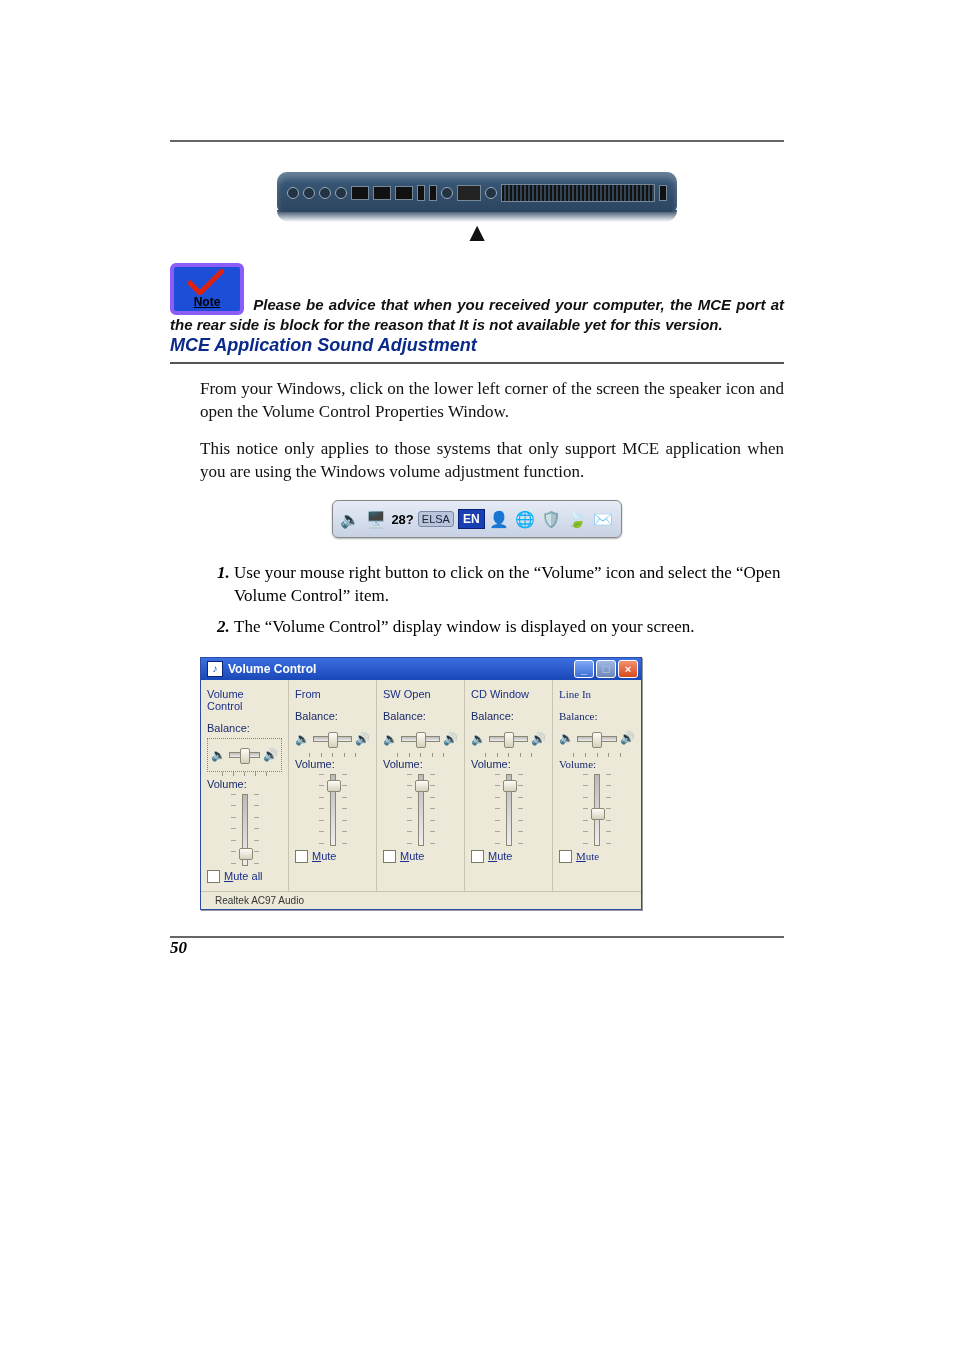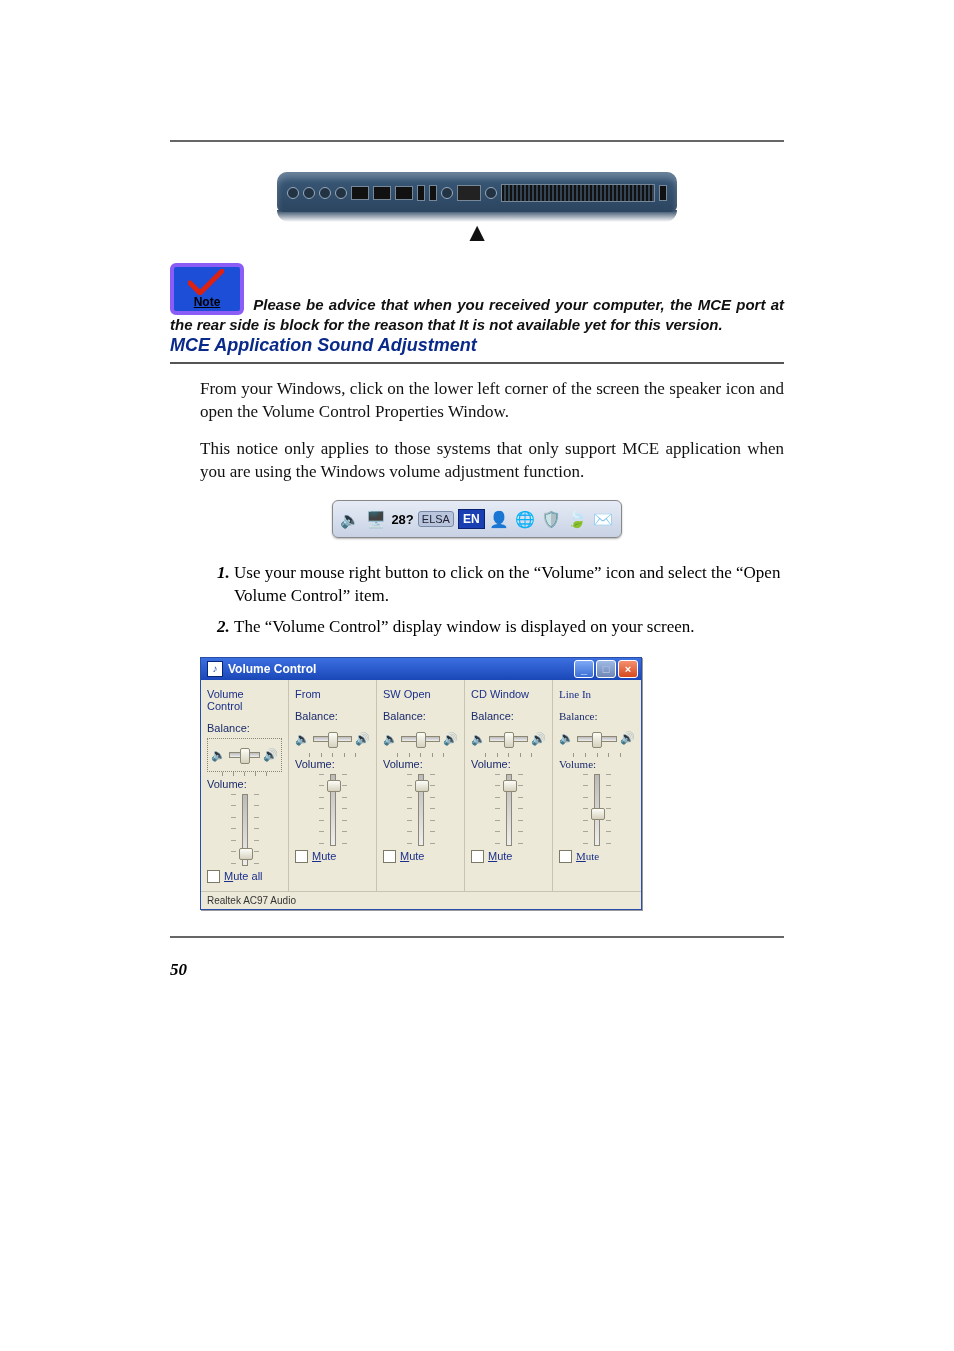--- a/index.html
+++ b/index.html
@@ -244,29 +244,29 @@
     background: linear-gradient(#fdfdf8,#d6d2bf);
     border:1px solid #8c8874;
     border-radius:2px;
   }
   .vticks { display:flex; flex-direction:column; justify-content:space-between; height:70px; }
   .vticks i { width:5px; height:1px; background:#aaa59a; display:block; }
   .mute { margin-top:4px; display:flex; align-items:center; gap:4px; color:#1b2f8a; }
   .mute .cb { width:11px; height:11px; border:1px solid #7a7a66; background:#fff; display:inline-block; }
   .vc-status {
     border-top:1px solid #c8c4b4;
-    padding:3px 6px;
+    padding:3px 14px;
     background:#ece9d8;
     color:#333;
     font-size:10px;
   }
   .footer-line {
     border-top: 2px solid #666;
     margin-top: 26px;
-    padding-top: 22px;
+    padding-top: 0;
   }
   .pgnum {
     font-family: "Times New Roman", serif;
     font-style: italic;
     font-weight: bold;
     font-size: 17px;
   }
 </style>
 </head>
 <body>

